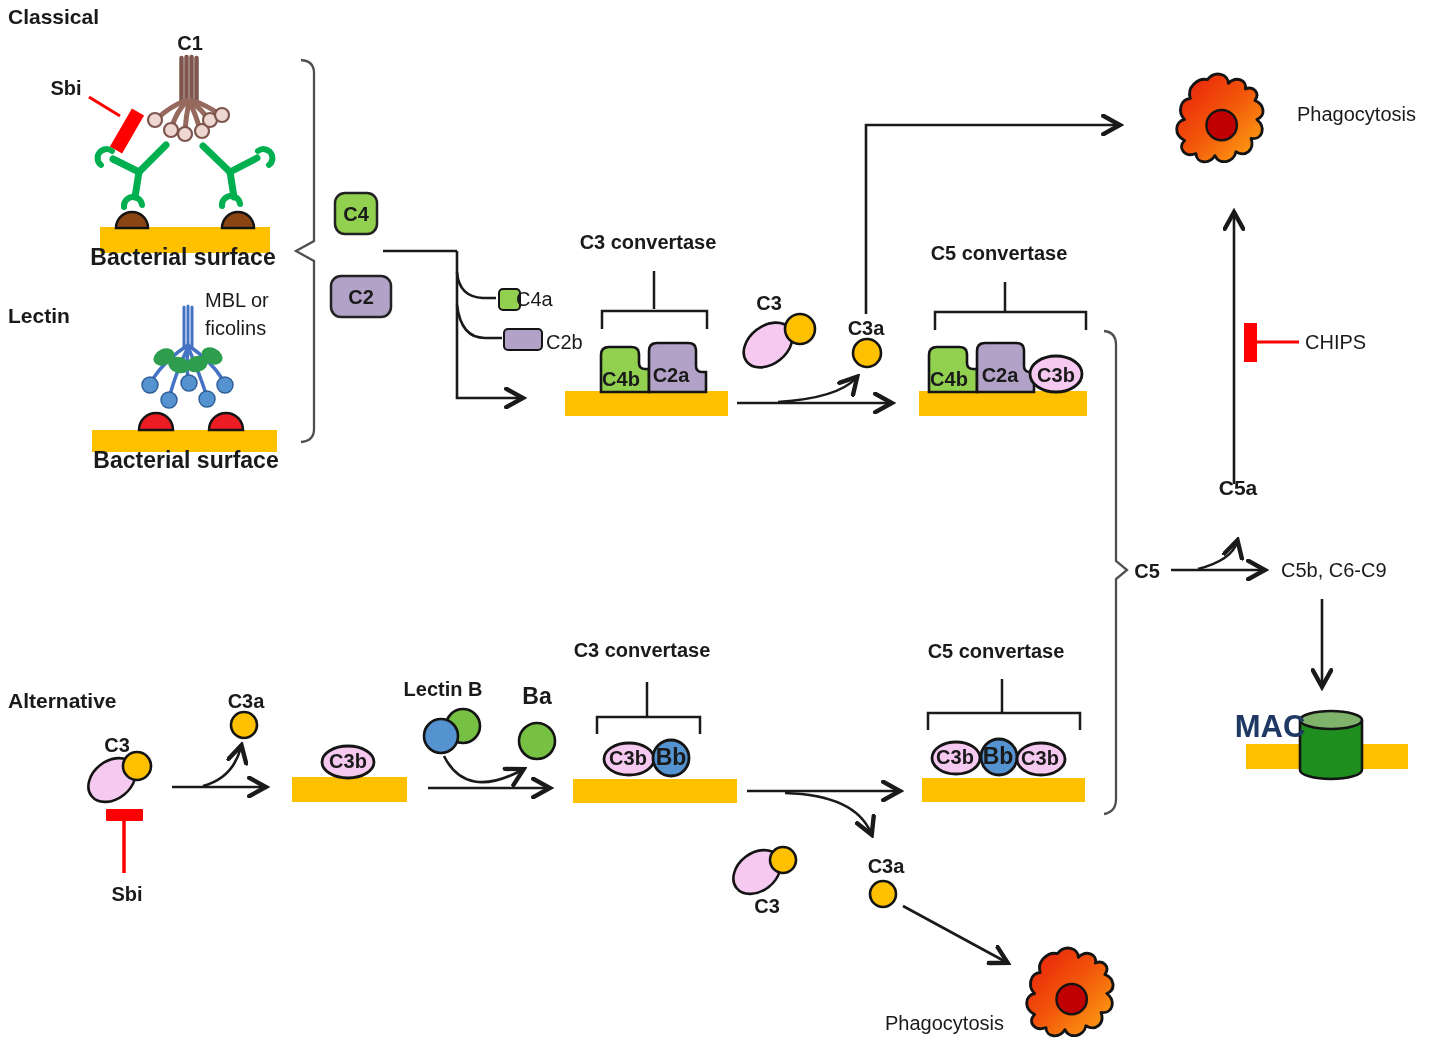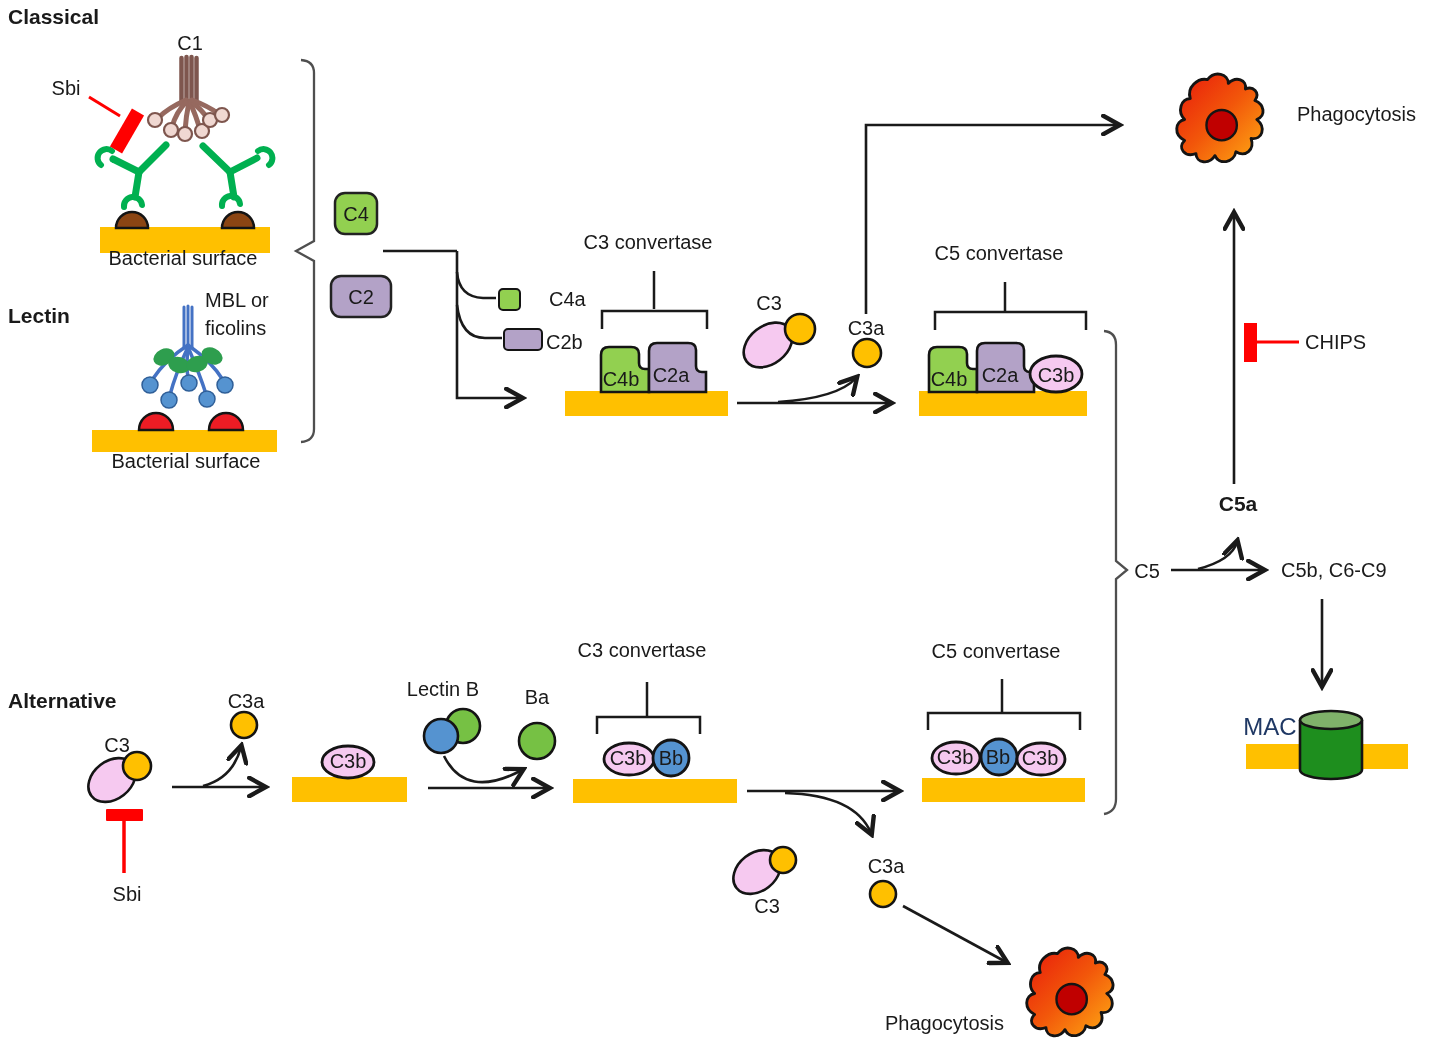--- a/index.html
+++ b/index.html
@@ -1,23 +1,23 @@
 <!DOCTYPE html>
 <html><head>
 <meta charset="utf-8">
 <style>
   html,body{margin:0;padding:0;background:#ffffff;}
   .stage{position:relative;width:1429px;height:1041px;background:#ffffff;overflow:hidden;
          font-family:"Liberation Sans",sans-serif;}
   .stage svg{position:absolute;left:0;top:0;}
   .lbl{position:absolute;color:#1a1a1a;font-size:20px;white-space:nowrap;line-height:1.1;}
-  .ctr{transform:translate(-50%,-50%);}
+  .ctr{transform:translate(-50%,-50%);font-weight:bold;}
   .bold{font-weight:bold;font-size:21px;}
-  .sm{font-size:20px;}
-  .mac{color:#1F3864;font-size:24px;}
+  .sm{font-size:23px;}
+  .mac{color:#1F3864;font-size:31px;}
   .mbl{line-height:28px;}
 </style>
 </head>
 <body>
 
 <div class="stage">
 
 <svg width="1429" height="1041" viewBox="0 0 1429 1041">
   <defs>
     <marker id="arr" viewBox="0 0 12 12" refX="9" refY="6" markerWidth="8.5" markerHeight="8.5" orient="auto-start-reverse">
@@ -259,37 +259,37 @@
 
 <div class="lbl bold" style="left:8px;top:304px">Lectin</div>
 <div class="lbl mbl" style="left:205px;top:286px">
   <div>MBL or</div>
   <div>ficolins</div>
 </div>
 <div class="lbl ctr sm" style="left:186px;top:461px">Bacterial surface</div>
 
 <div class="lbl ctr" style="left:356px;top:214px">C4</div>
 <div class="lbl ctr" style="left:361px;top:297px">C2</div>
-<div class="lbl" style="left:549px;top:288px">C4a</div>
+<div class="lbl" style="left:516px;top:288px">C4a</div>
 <div class="lbl" style="left:546px;top:331px">C2b</div>
 
 <div class="lbl ctr" style="left:648px;top:242px">C3 convertase</div>
 <div class="lbl ctr" style="left:621px;top:379px">C4b</div>
 <div class="lbl ctr" style="left:671px;top:375px">C2a</div>
 <div class="lbl ctr" style="left:769px;top:303px">C3</div>
 <div class="lbl ctr" style="left:866px;top:328px">C3a</div>
 
 <div class="lbl ctr" style="left:999px;top:253px">C5 convertase</div>
 <div class="lbl ctr" style="left:949px;top:379px">C4b</div>
 <div class="lbl ctr" style="left:1000px;top:375px">C2a</div>
 <div class="lbl ctr" style="left:1056px;top:375px">C3b</div>
 
 <div class="lbl" style="left:1297px;top:103px">Phagocytosis</div>
 <div class="lbl" style="left:1305px;top:331px">CHIPS</div>
-<div class="lbl ctr bold" style="left:1238px;top:504px">C5a</div>
+<div class="lbl ctr bold" style="left:1238px;top:488px">C5a</div>
 <div class="lbl ctr" style="left:1147px;top:571px">C5</div>
 <div class="lbl" style="left:1281px;top:559px">C5b, C6-C9</div>
 <div class="lbl ctr mac" style="left:1270px;top:727px">MAC</div>
 
 <div class="lbl bold" style="left:8px;top:689px">Alternative</div>
 <div class="lbl ctr" style="left:117px;top:745px">C3</div>
 <div class="lbl ctr" style="left:127px;top:894px">Sbi</div>
 <div class="lbl ctr" style="left:246px;top:701px">C3a</div>
 <div class="lbl ctr" style="left:348px;top:761px">C3b</div>
 <div class="lbl ctr" style="left:443px;top:689px">Lectin B</div>

